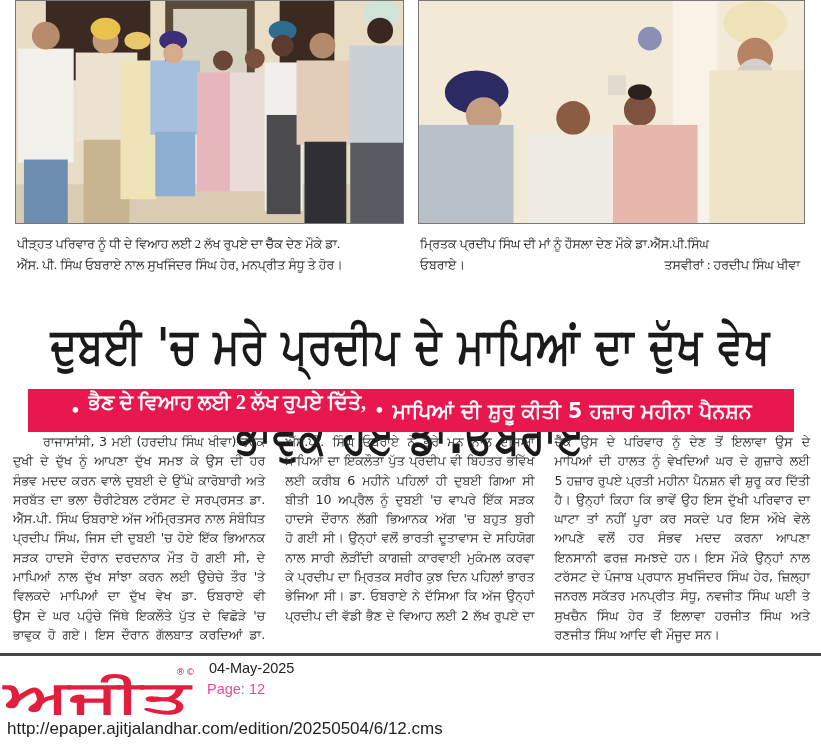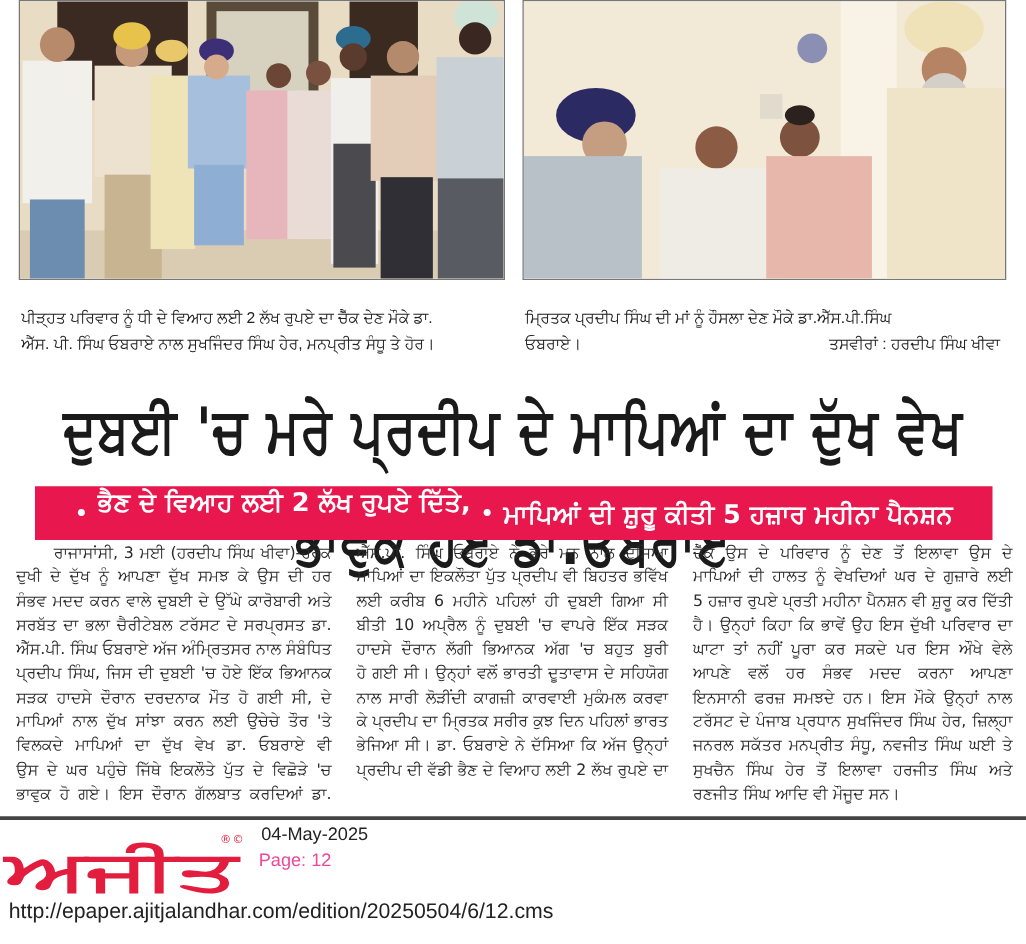--- a/index.html
+++ b/index.html
@@ -7,38 +7,38 @@
          font-family: "DejaVu Sans", sans-serif; color: #222; }
 
   
   .photo { position: absolute; top: 0; height: 224px; overflow: hidden;
            border: 1px solid #777; box-sizing: border-box; }
   .photo-left  { left: 15px;  width: 389px; }
   .photo-right { left: 418px; width: 387px; }
   .photo svg { display: block; width: 100%; height: 100%; }
 
   
-  .caption { position: absolute; top: 244px; font-size: 12.5px; line-height: 21px;
-             color: #222; font-family: Liberation Sans, sans-serif; }
+  .caption { position: absolute; top: 234px; font-size: 12.5px; line-height: 21px;
+             color: #222; font-family: Liberation Serif, serif; }
   .caption-left  { left: 17px;  width: 392px; }
   .caption-right { left: 420px; width: 392px; }
   .caption-right .line2 { display: flex; justify-content: space-between; text-align: right; }
 
   
   .headline { position: absolute; left: 0; top: 300px; width: 821px; text-align: center;
               font-family: "DejaVu Sans", sans-serif; font-weight: bold;
               font-size: 40px; line-height: 72px; letter-spacing: 1px; color: #1a1a1a;
               transform: scaleY(1.25); transform-origin: center top; }
 
   
   .banner { position: absolute; left: 28px; top: 389px; width: 766px; height: 43px;
             background: #e8174e; color: #fff; display: flex; align-items: center;
             justify-content: center; font-weight: bold; font-size: 20.5px; white-space: nowrap; }
   .banner .bullet { margin: 0 8px 0 0; font-size: 16px; }
-  .banner .sep { margin: 0 8px 17px 0; }
+  .banner .sep { margin: 0 8px 17px 0; font-family: Liberation Serif, serif; }
 
   
   .body-cols { position: absolute; left: 14px; top: 432px; width: 796px; height: 200px;
                display: flex; justify-content: flex-end; gap: 20px; }
   .col { width: 262px; font-size: 12.6px; line-height: 19.3px; color: #2a2a2a;
          text-align: justify; }
   .col .line { display: block; white-space: nowrap; text-align-last: justify; }
   .col .line.last { text-align-last: left; }
   .col .indent { padding-left: 30px; }
 

